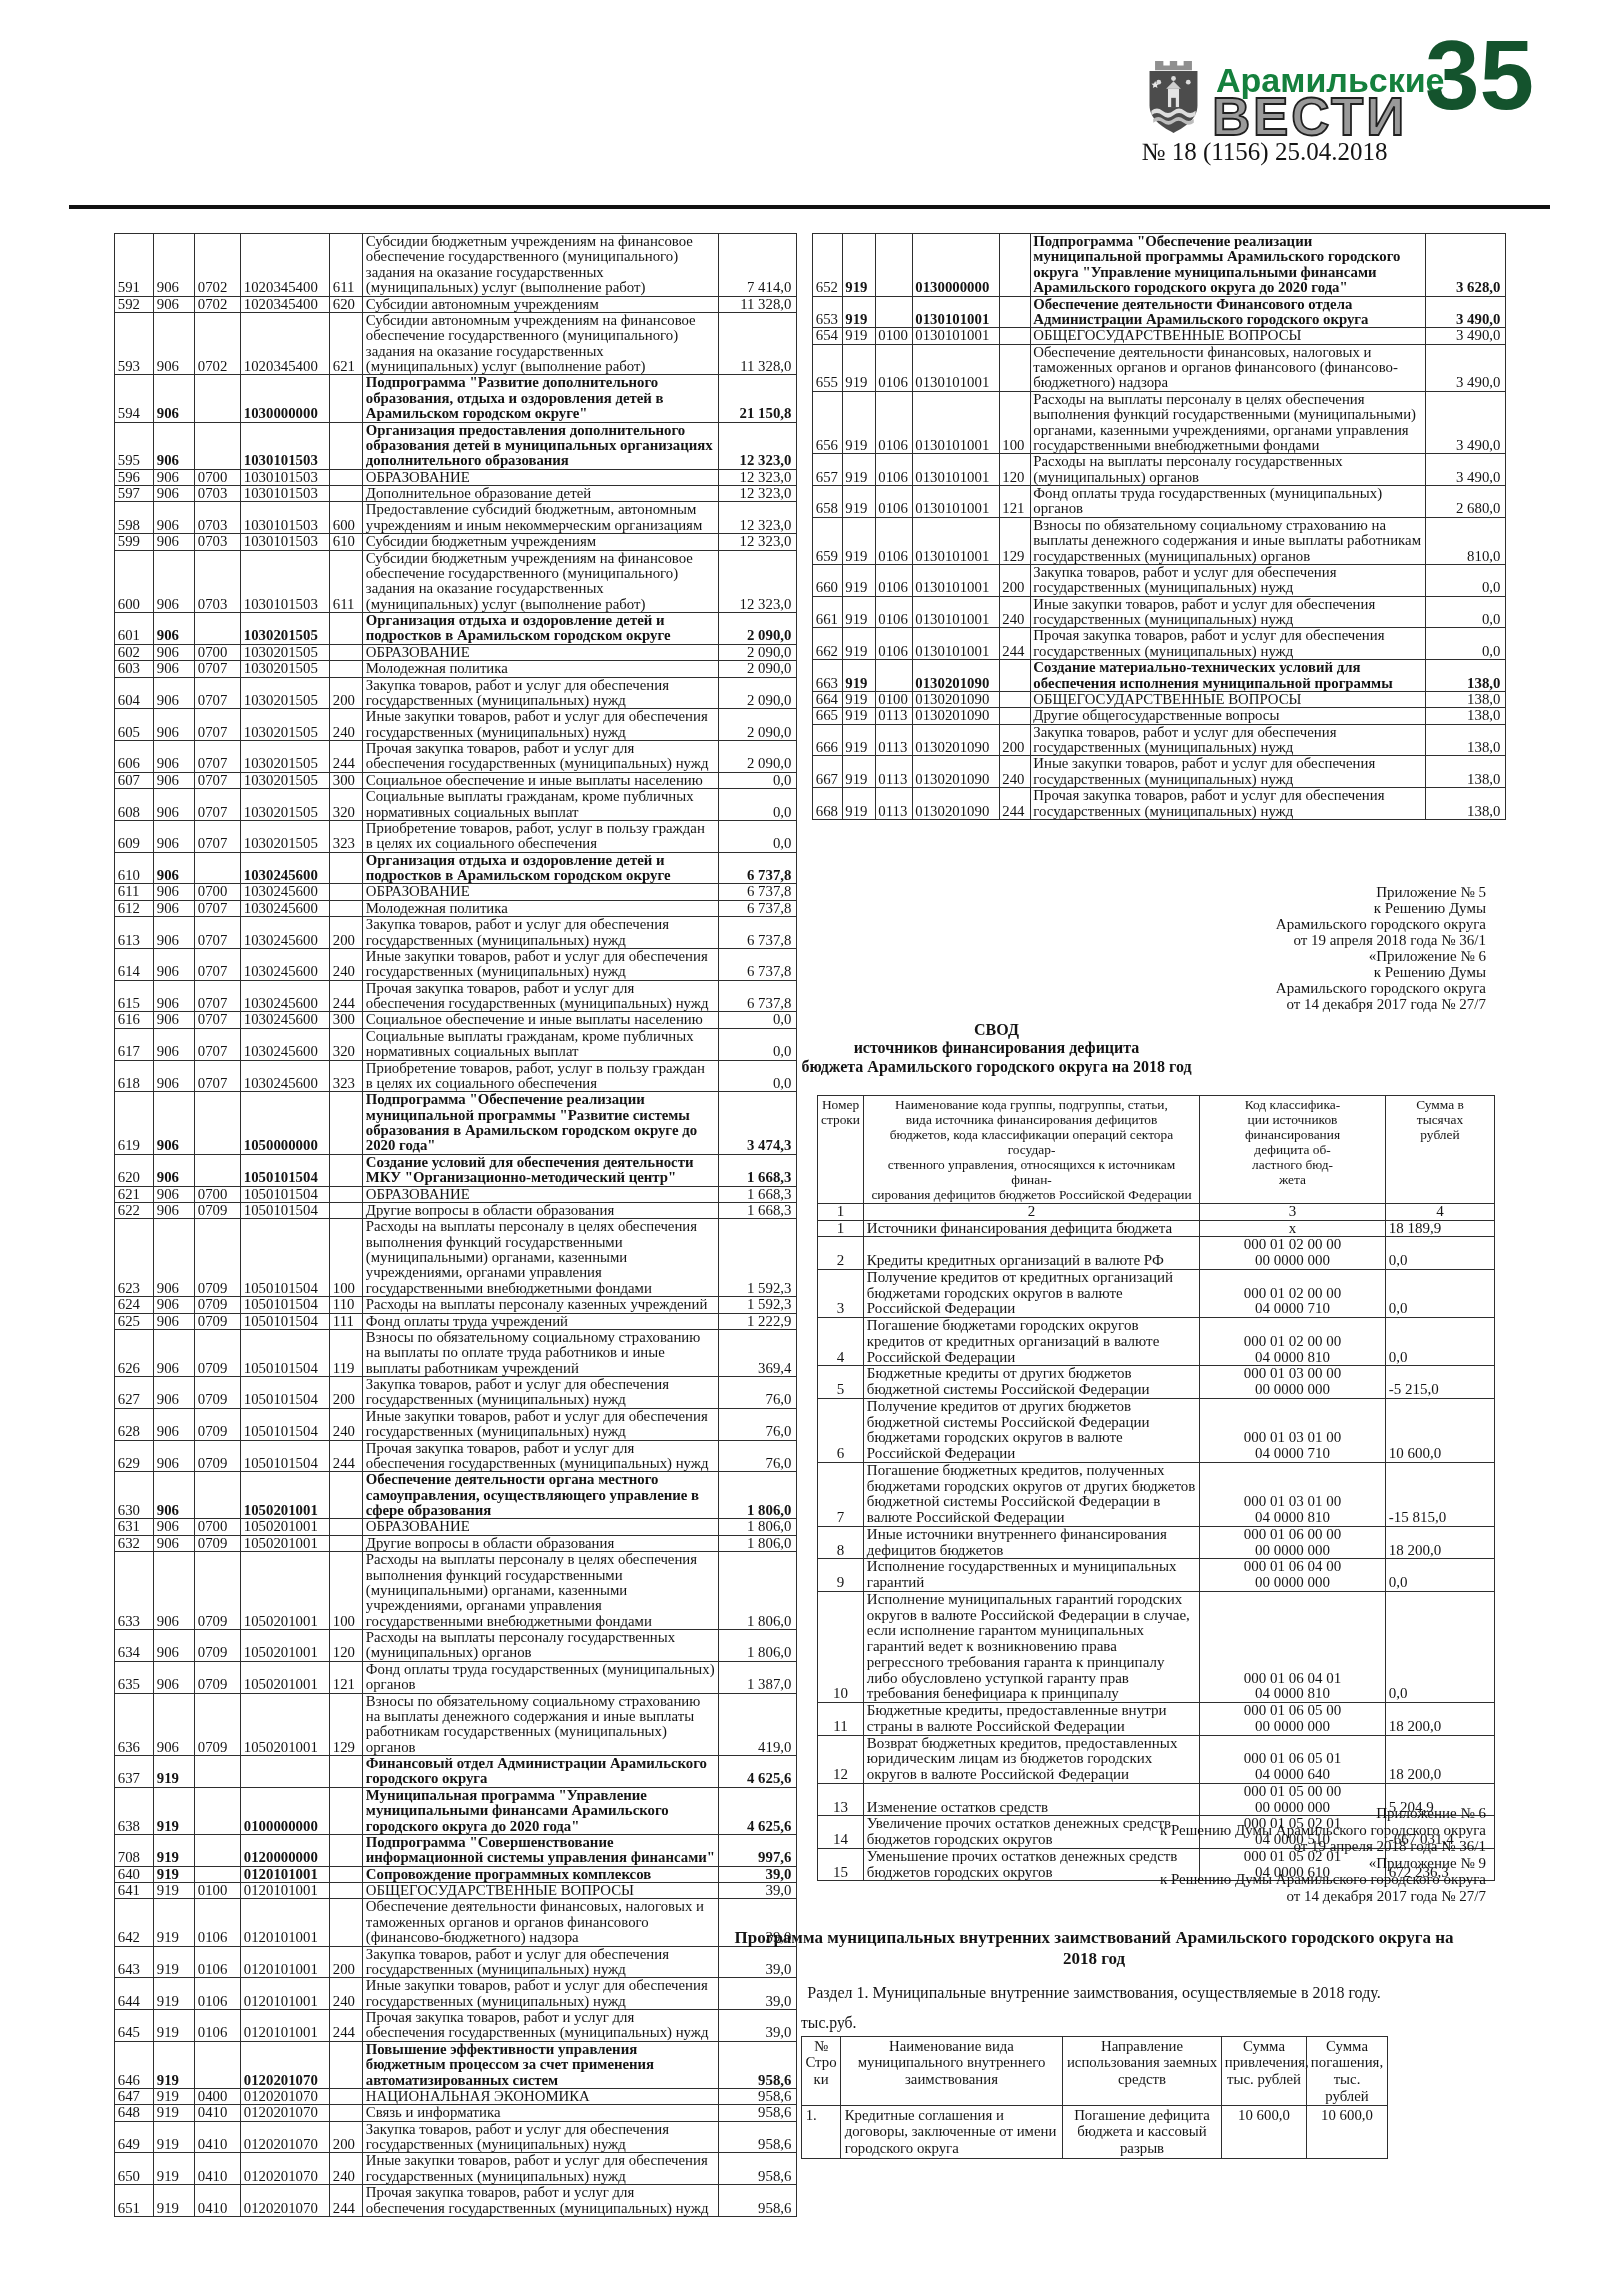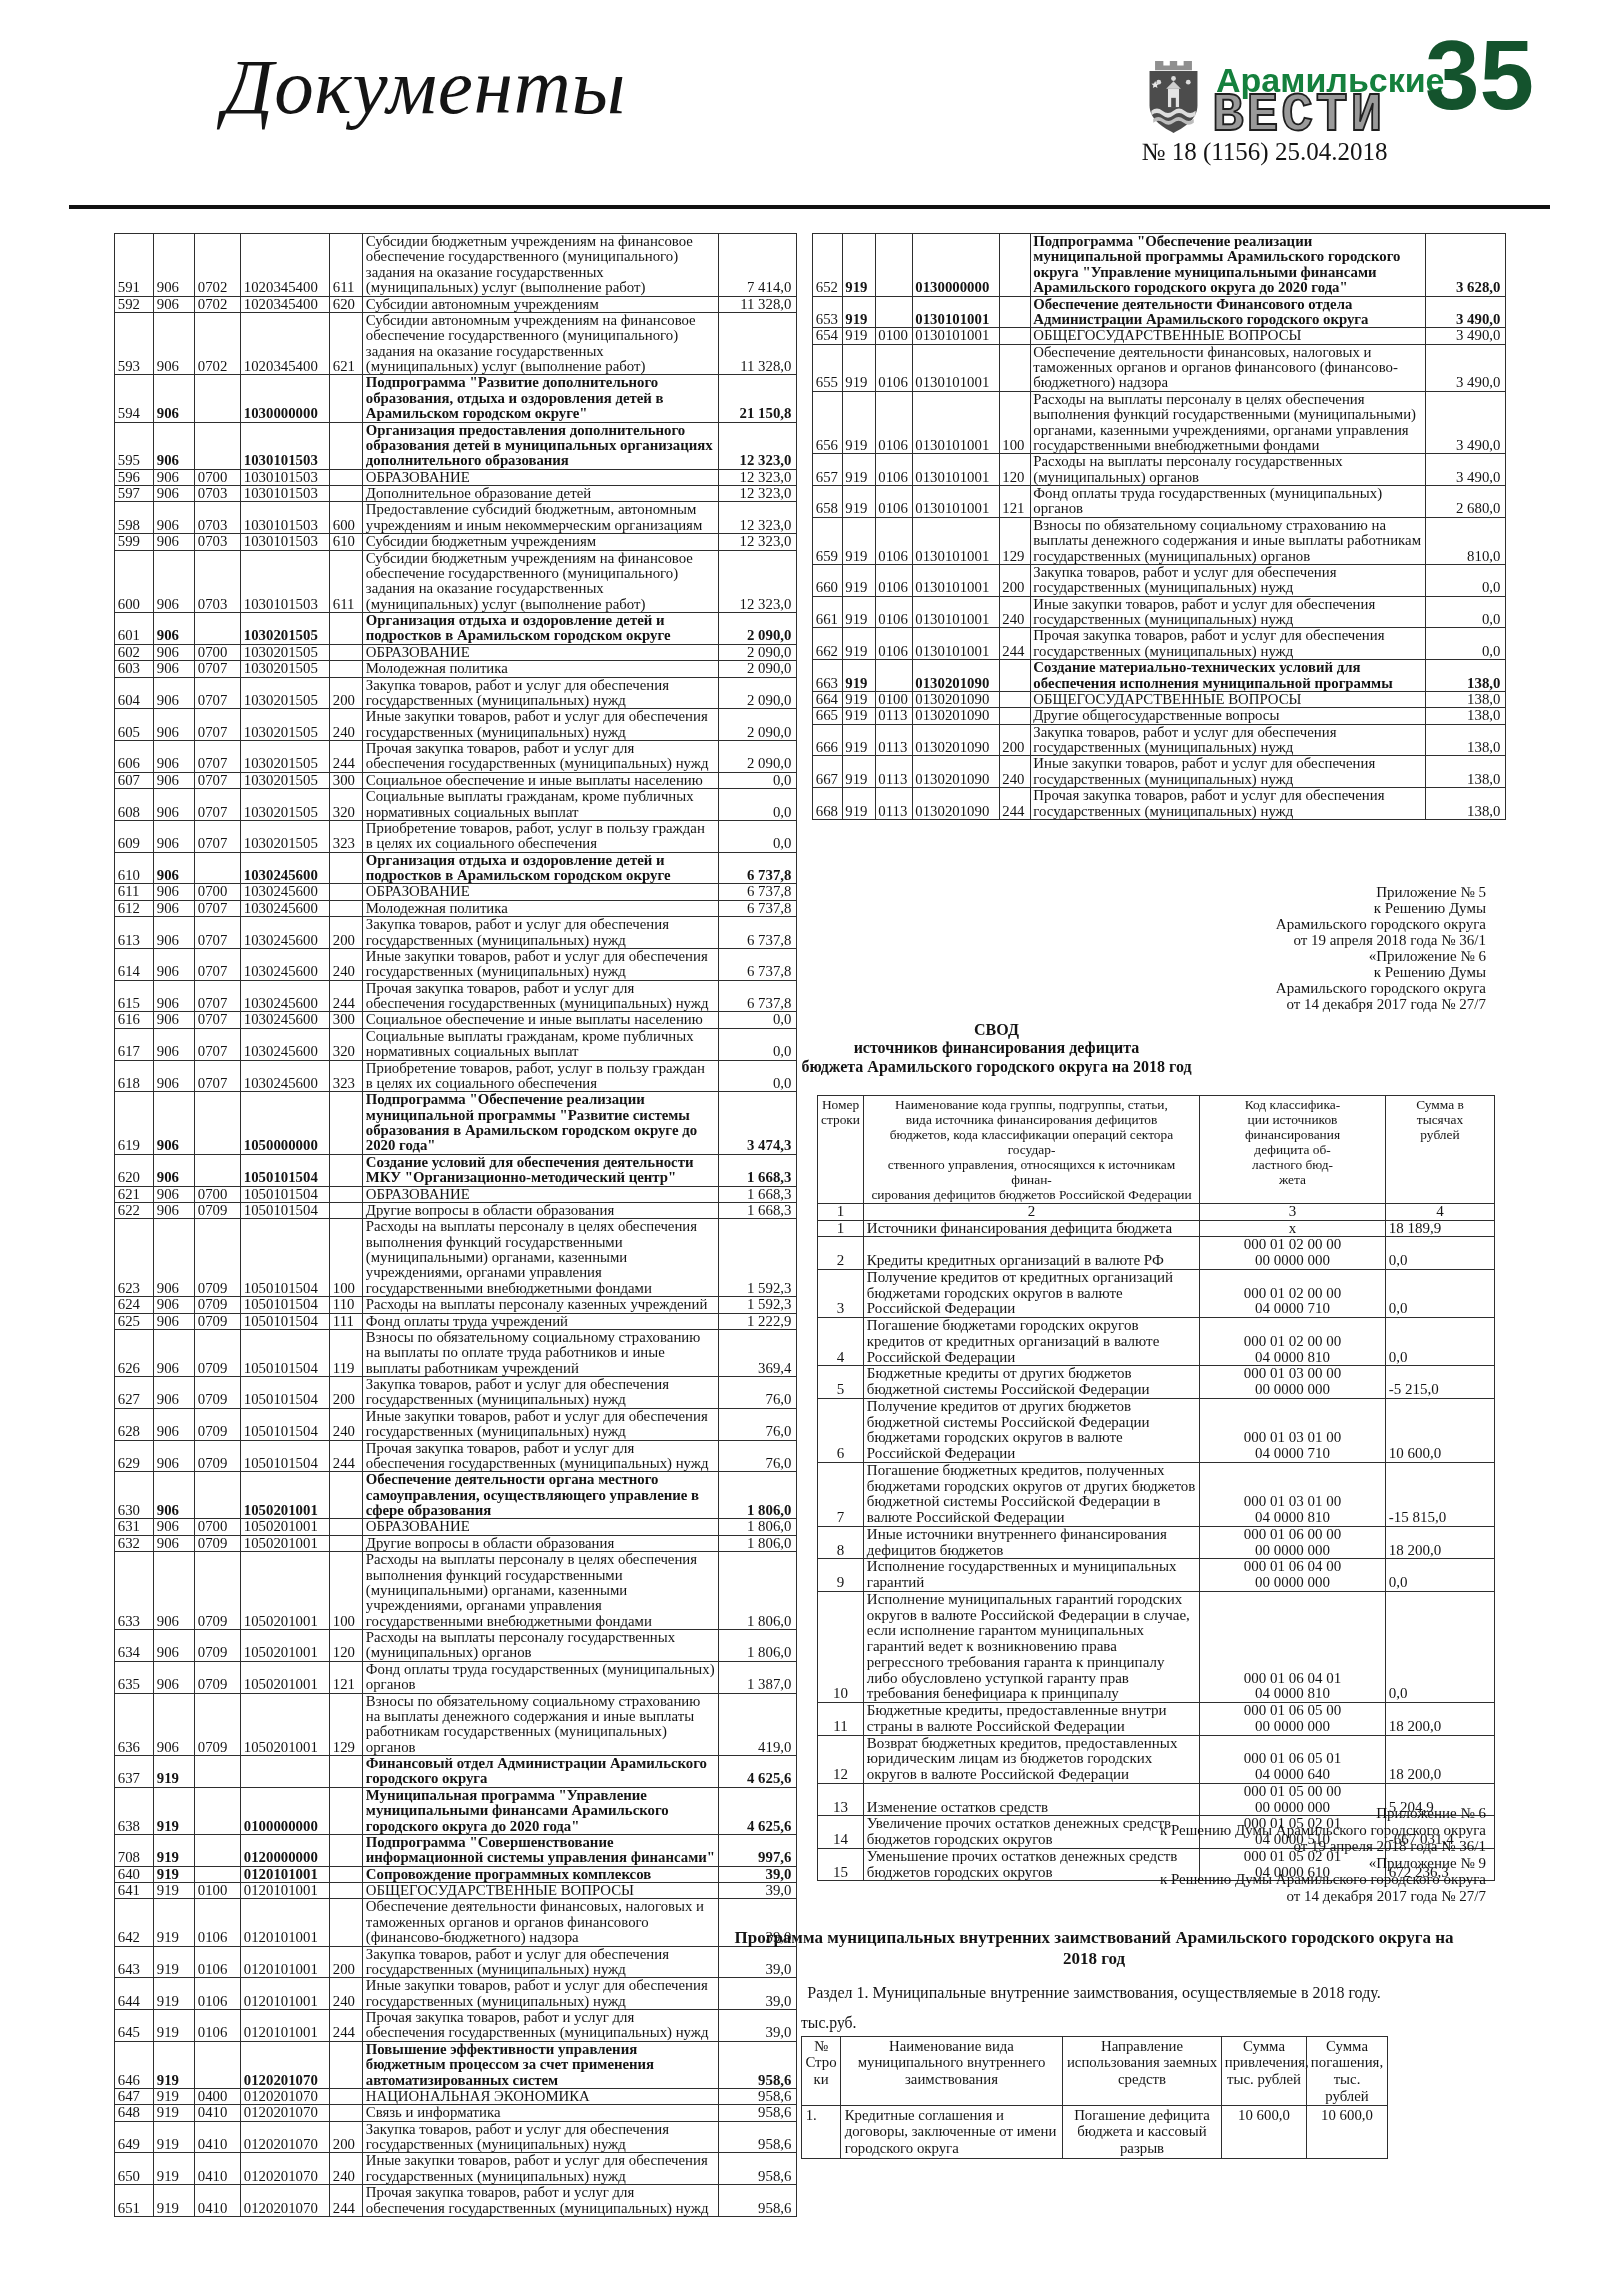--- a/index.html
+++ b/index.html
@@ -5,21 +5,21 @@
   html,body{margin:0;padding:0;background:#d8d8d8;}
   .page{position:relative;width:1619px;height:2290px;background:#ffffff;overflow:hidden;
         font-family:"Liberation Serif",serif;color:#141414;}
   
   .masthead-title{position:absolute;left:223px;top:42px;font-size:79px;font-style:italic;
         font-weight:500;letter-spacing:0.9px;white-space:nowrap;}
   .logo{position:absolute;left:1144px;top:55px;width:277px;height:83px;}
   .logo .shield{position:absolute;left:0;top:1.8px;}
   .brand-top{position:absolute;left:72px;top:5.5px;font-family:"Liberation Sans",sans-serif;
         font-size:34px;font-weight:700;color:#15803d;white-space:nowrap;}
-  .brand-name{position:absolute;left:68px;top:31px;font-family:Liberation Mono, monospace;
+  .brand-name{position:absolute;left:68px;top:31px;font-family:Liberation Sans, sans-serif;
         font-size:53px;font-weight:700;letter-spacing:2.8px;color:#9a9a9a;
         -webkit-text-stroke:1.8px #1f1f1f;white-space:nowrap;}
   .page-number{position:absolute;left:1425px;top:26px;font-family:"Liberation Sans",sans-serif;
         font-size:98px;font-weight:800;color:#14532d;line-height:1;}
   .issue-line{position:absolute;left:1066px;top:138px;width:397px;text-align:center;
         font-size:25px;white-space:nowrap;}
   .header-rule{position:absolute;left:69px;top:205px;width:1481px;height:3.7px;background:#111;}
   
   table{border-collapse:collapse;table-layout:fixed;}
   td,th{border:0.9px solid #2e2e2e;font-weight:normal;}
@@ -50,21 +50,20 @@
   #program-table{position:absolute;left:801px;top:2036px;width:585px;font-size:14.8px;line-height:1.12;}
   #program-table th{font-size:14.8px;text-align:center;vertical-align:top;padding:0.9px 2.8px;}
   #program-table td{padding:0.9px 3.7px;vertical-align:top;}
   #program-table td.ctr{text-align:center;}
 </style>
 </head>
 <body>
 
 <div class="page">
 
-  <div class="masthead-title">Документы</div>
 
   <div class="logo">
     <span class="shield">
       <svg width="59" height="78" viewBox="0 0 64 84">
         <path d="M12 14 V4 h9 v5 h7 V4 h8 v5 h7 V4 h9 v10 Z" fill="#8f8f8f"></path>
         <path d="M6 15 h52 v37 c0 14 -11.5 22.5 -26 30 C17.5 74.5 6 66 6 52 Z" fill="#4c4c4c"></path>
         <path d="M13 25 l2.2 4.6 5 .6 -3.7 3.4 1 4.9 -4.5 -2.5 -4.5 2.5 1 -4.9 -3.7 -3.4 5 -.6 Z" fill="#e8e8e8" transform="scale(0.55) translate(9,22)"></path>
         <circle cx="16" cy="27" r="2.6" fill="#dcdcdc"></circle>
         <circle cx="32" cy="23" r="2.6" fill="#dcdcdc"></circle>
         <circle cx="48" cy="27" r="2.6" fill="#dcdcdc"></circle>

